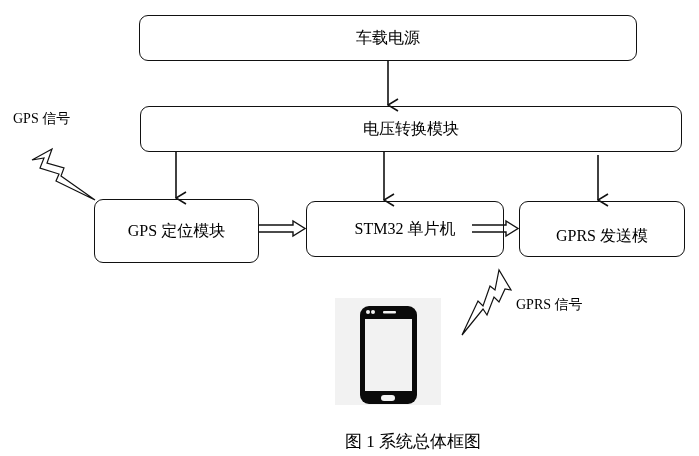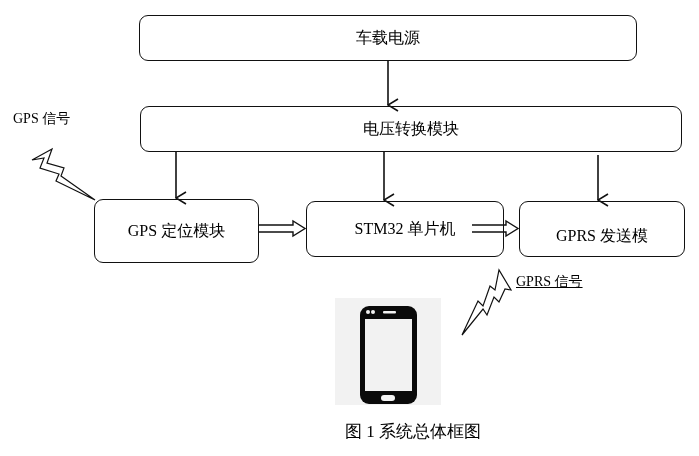--- a/index.html
+++ b/index.html
@@ -10,22 +10,22 @@
          font-size:16px; }
   .box .lbl { white-space:nowrap; }
   #box-power { left:139px; top:15px; width:498px; height:46px; }
   #box-vconv { left:140px; top:106px; width:542px; height:46px; }
   #box-gps { left:94px; top:199px; width:165px; height:64px; }
   #box-stm { left:306px; top:201px; width:198px; height:56px; }
   #box-gprs { left:519px; top:201px; width:166px; height:56px; overflow:hidden; }
   #box-gprs .lbl { position:absolute; top:13px; left:0; right:0; text-align:center;margin-top:11px; }
   .free-label { position:absolute; font-size:14px; white-space:nowrap; }
   #gps-signal-label { left:13px; top:110px; }
-  #gprs-signal-label { left:516px; top:273px;text-decoration:underline; }
-  #caption { left:345px; top:420px; font-size:17px; }
+  #gprs-signal-label { left:516px; top:296px; }
+  #caption { left:345px; top:430px; font-size:17px; }
   svg.overlay { position:absolute; left:0; top:0; width:699px; height:456px; pointer-events:none; }
   #phone { position:absolute; left:335px; top:298px; width:106px; height:107px; background:#f2f2f2; }
 </style>
 </head>
 <body>
 
 <div class="box" id="box-power">
   <span class="lbl">车载电源</span>
 </div>
 <div class="box" id="box-vconv">

